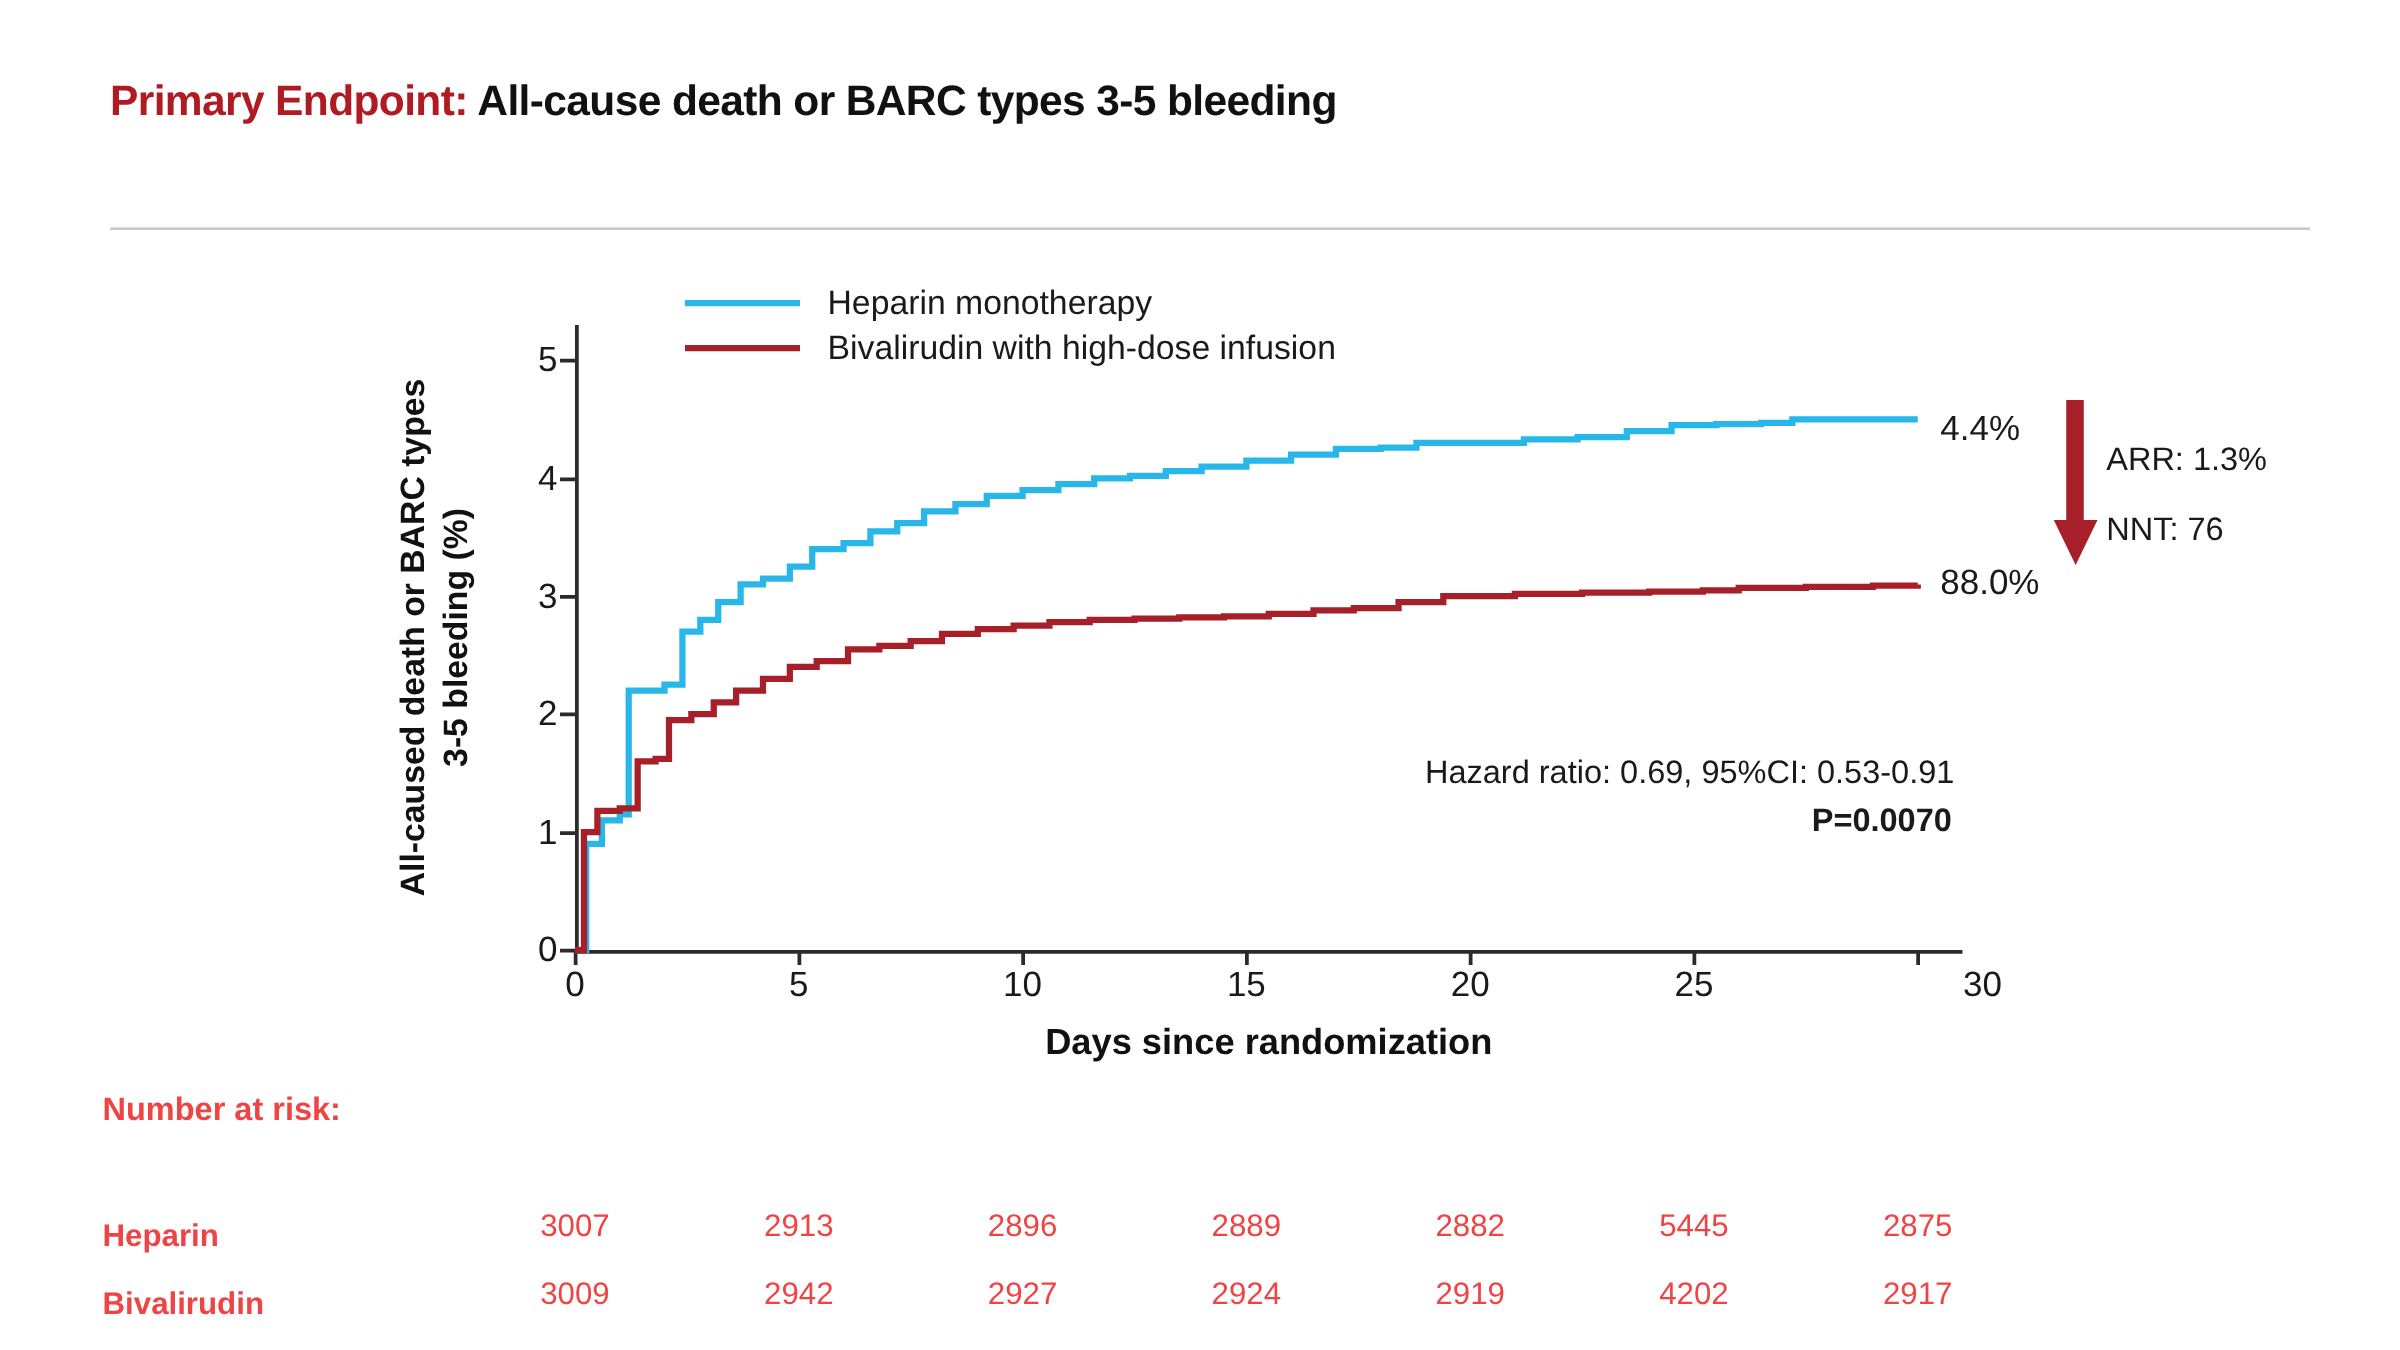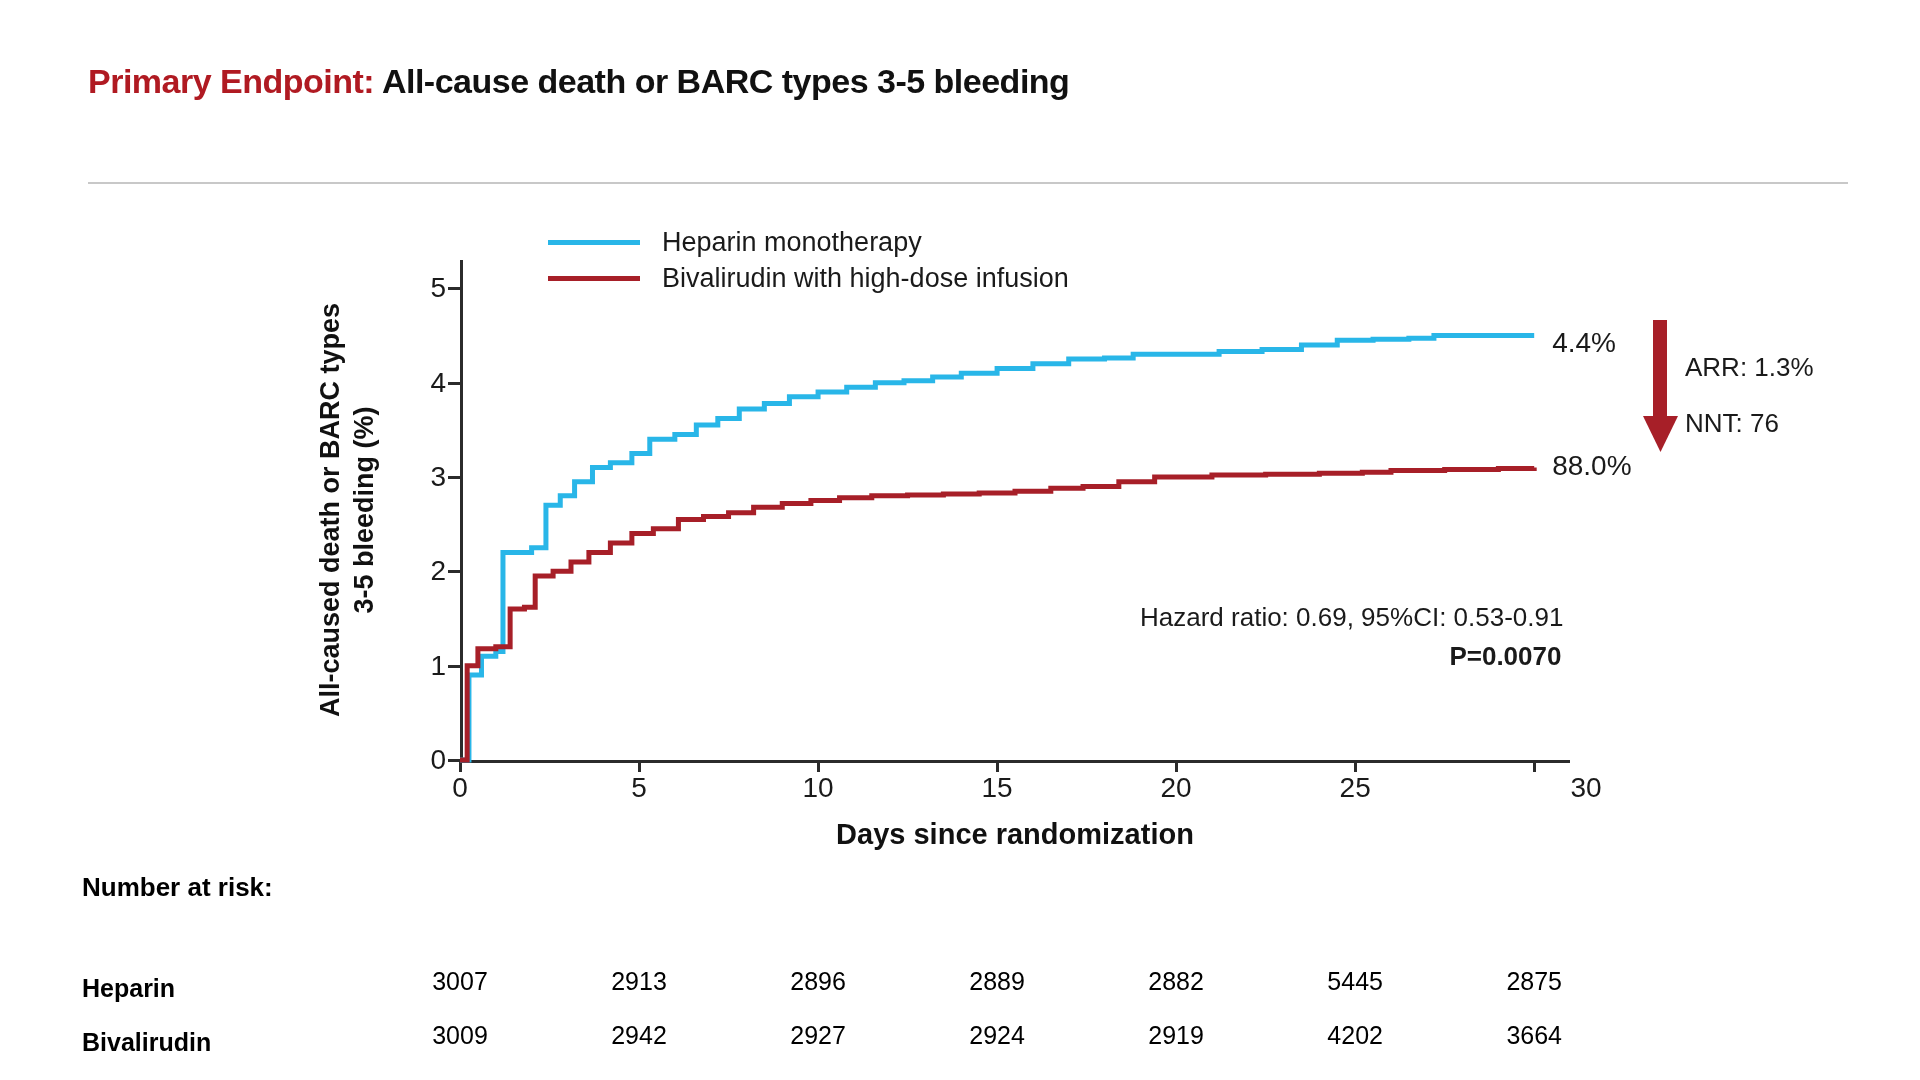--- a/index.html
+++ b/index.html
@@ -201,21 +201,21 @@
   .arr-text { top: 32px; }
   .nnt-text { top: 88px; }
 
   
   .risk {
     position: absolute;
     left: 82px;
     top: 872px;
     width: 1760px;
     font-size: 25px;
-    color: #000000;
+    color: #ef4444;
   }
   .risk-title {
     font-weight: bold;
     font-size: 26px;
     margin-bottom: 18px;
   }
   .risk-row {
     display: flex;
     align-items: baseline;
     height: 54px;
@@ -341,18 +341,18 @@
     </div>
     <div class="risk-row">
       <div class="risk-name">Bivalirudin</div>
       <div class="risk-cells" id="riskcells1">
           <div class="risk-cell" style="left: 78px;">3009</div>
           <div class="risk-cell" style="left: 257.032px;">2942</div>
           <div class="risk-cell" style="left: 436.065px;">2927</div>
           <div class="risk-cell" style="left: 615.097px;">2924</div>
           <div class="risk-cell" style="left: 794.129px;">2919</div>
           <div class="risk-cell" style="left: 973.161px;">4202</div>
-          <div class="risk-cell" style="left: 1152.19px;">3664</div>
+          <div class="risk-cell" style="left: 1152.19px;">2917</div>
         </div>
     </div>
   </div>
 
 </div>
 
 </body></html>

